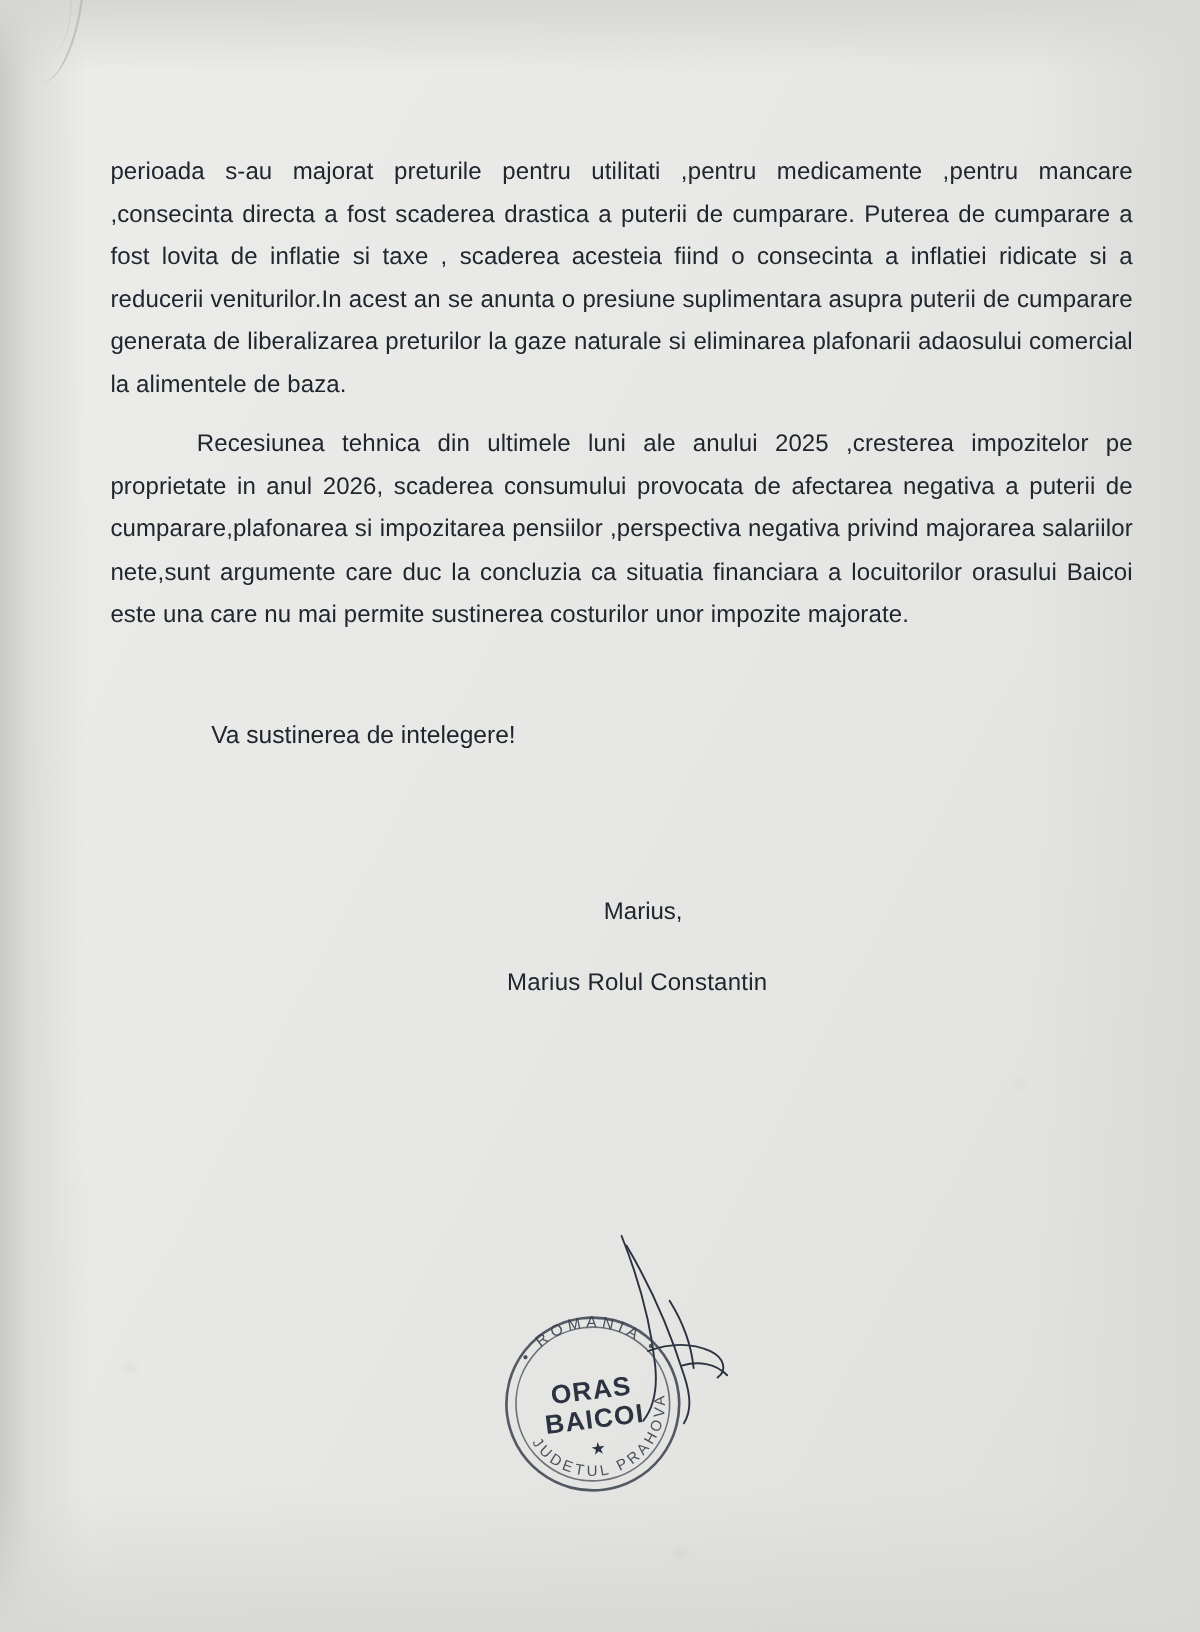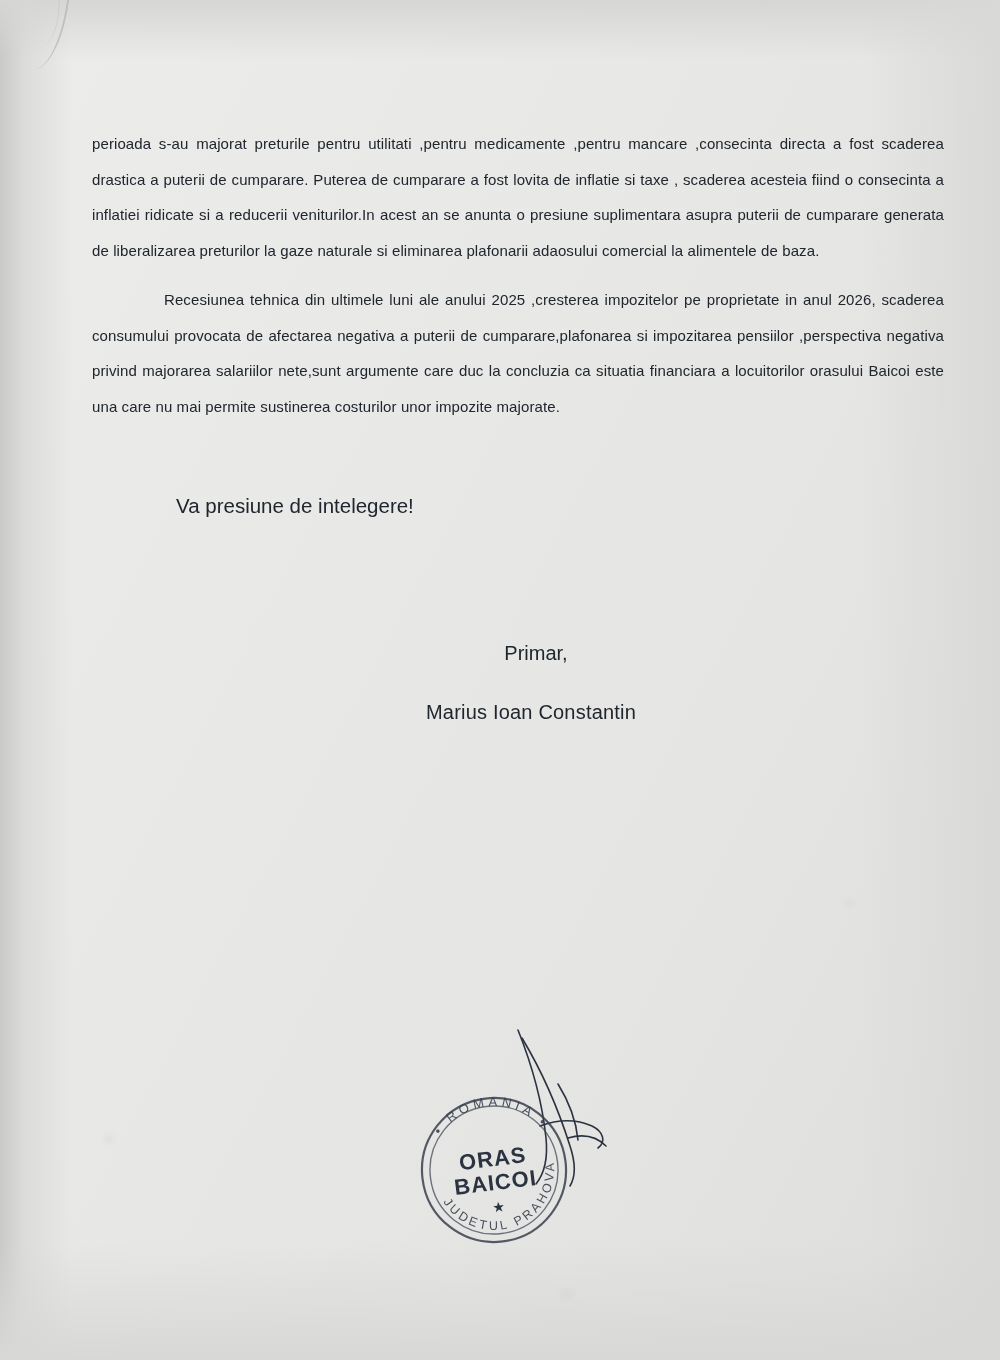--- a/index.html
+++ b/index.html
@@ -74,21 +74,21 @@
   .content {
     position: absolute;
     left: 92px;
     top: 126px;
     width: 852px;
   }
 
   p.body-par {
     margin: 0 0 0 0;
     color: #20262e;
-    font-size: 15px;
+    font-size: 20px;
     line-height: 35.5px;
     text-align: justify;
     text-justify: inter-word;
     letter-spacing: .1px;
   }
   p.body-par + p.body-par {
     margin-top: 14px;
   }
   p.indent {
     text-indent: 72px;
@@ -168,25 +168,25 @@
   <div class="smudge" style="left:560px; top:1290px; width:14px; height:8px;"></div>
   <div class="smudge" style="left:845px; top:900px; width:9px; height:6px;"></div>
 
   <div class="content">
 
     <p class="body-par">perioada s-au majorat preturile pentru utilitati ,pentru medicamente ,pentru mancare ,consecinta directa a fost scaderea drastica a puterii de cumparare. Puterea de cumparare a fost lovita de inflatie si taxe , scaderea acesteia fiind o consecinta a inflatiei ridicate si a reducerii veniturilor.In acest an se anunta o presiune suplimentara asupra puterii de cumparare generata de liberalizarea preturilor la gaze naturale si eliminarea plafonarii adaosului comercial la alimentele de baza.</p>
 
 
     <p class="body-par indent">Recesiunea tehnica din ultimele luni ale anului 2025 ,cresterea impozitelor pe proprietate in anul 2026, scaderea consumului provocata de afectarea negativa a puterii de cumparare,plafonarea si impozitarea pensiilor ,perspectiva negativa privind majorarea salariilor nete,sunt argumente care duc la concluzia ca situatia financiara a locuitorilor orasului Baicoi este una care nu mai permite sustinerea costurilor unor impozite majorate.</p>
 
-    <div class="closing">Va presiune de intelegere!</div>
+    <div class="closing">Va sustinerea de intelegere!</div>
 
     <div class="sign-block">
-      <div class="sign-role">Primar,</div>
-      <div class="sign-name">Marius Ioan Constantin</div>
+      <div class="sign-role">Marius,</div>
+      <div class="sign-name">Marius Rolul Constantin</div>
     </div>
 
   </div>
 
   <div class="signature">
     <svg width="190" height="200" viewBox="0 0 190 200" fill="none" stroke="#2b3340" stroke-width="1.6" stroke-linecap="round">
       <path d="M48 22 C60 52, 72 92, 76 130 C78 150, 74 166, 66 176"></path>
       <path d="M52 30 C70 60, 88 100, 100 138 C106 156, 106 168, 100 178"></path>
       <path d="M88 76 C98 92, 106 112, 108 132"></path>
       <path d="M70 118 C86 112, 104 110, 122 118 C134 124, 136 134, 128 140"></path>

